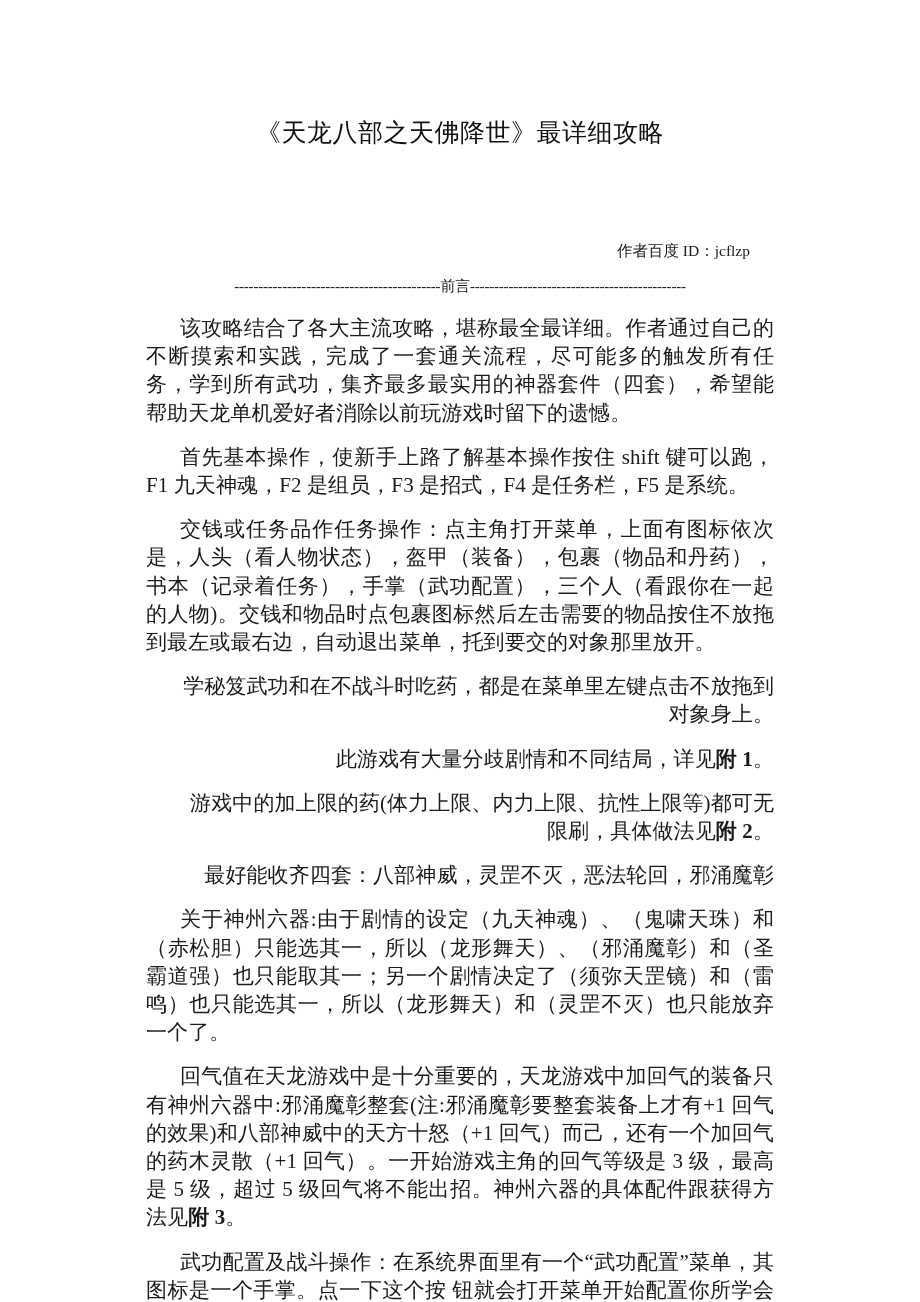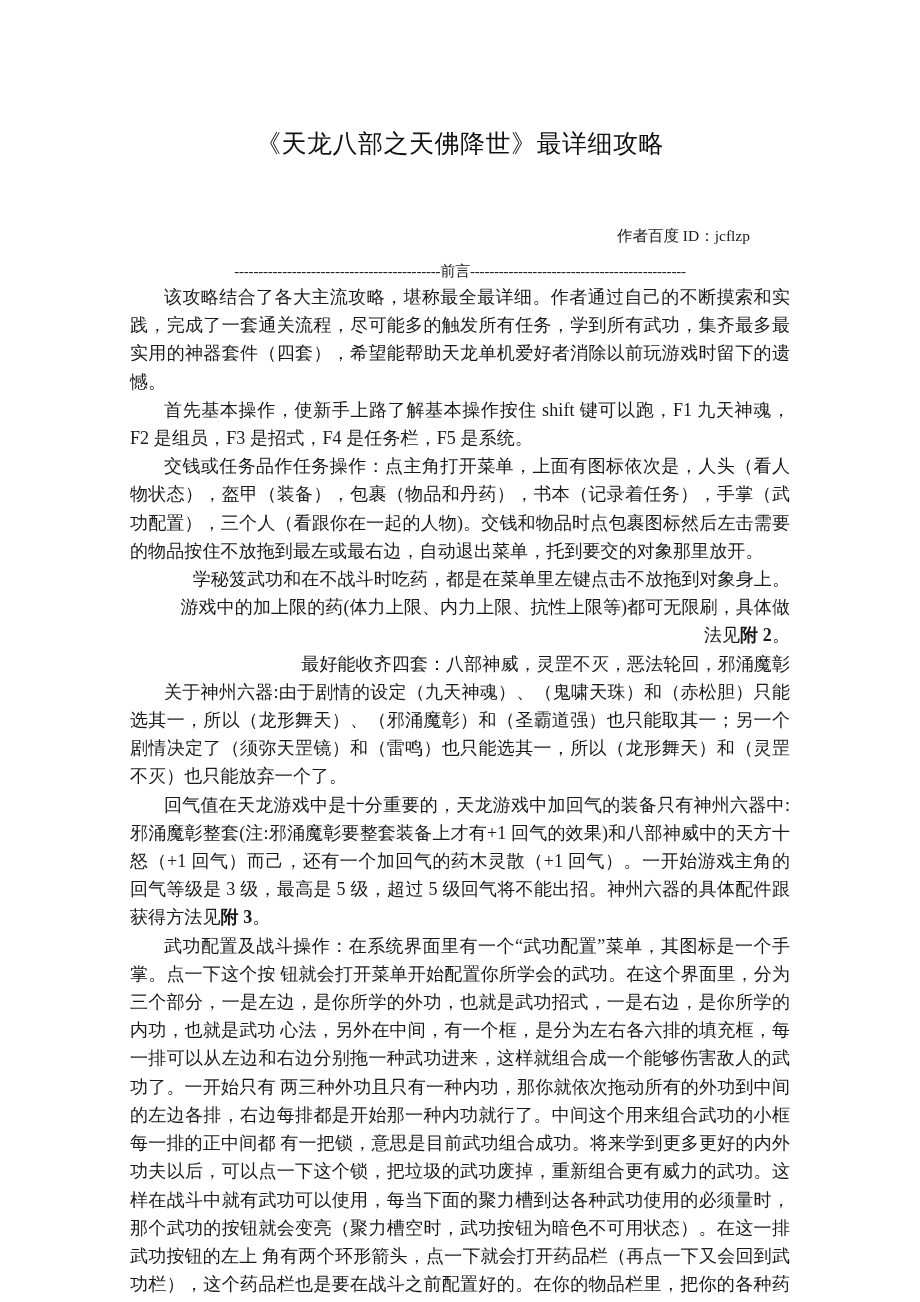--- a/index.html
+++ b/index.html
@@ -18,31 +18,31 @@
     font-family: "Liberation Serif", "DejaVu Serif", serif;
     color: #1a1a1a;
   }
   .content {
     position: absolute;
     left: 130px;
     top: 0;
     width: 660px;
   }
   .doc-title {
-    margin: 15px;
+    margin: 4px;
     padding-top: 112px;
     font-size: 25px;
     font-weight: 400;
     text-align: center;
     letter-spacing: 0.5px;
     line-height: 34px;
     color: #111111;
   }
   .author-block {
-    margin-top: 62px;
+    margin-top: 88px;
     text-align: right;
     padding-right: 40px;
   }
   .author-line {
     font-size: 15.5px;
     line-height: 26px;
     white-space: pre;
   }
   .divider-line {
     margin-top: 10px;
@@ -53,22 +53,22 @@
     white-space: nowrap;
     overflow: hidden;
   }
   .divider-dashes {
     font-family: "Liberation Serif", serif;
   }
   .divider-label {
     font-family: "Liberation Serif", "DejaVu Serif", serif;
   }
   p.body-par {
-    margin: 0;
-    font-size: 18px;
+    margin: 16px;
+    font-size: 21px;
     line-height: 28.2px;
     text-align: justify;
     text-justify: inter-character;
     text-indent: 34px;
     letter-spacing: 0.1px;
   }
   p.body-par.tight {
     text-align: right;
   }
   b {
@@ -93,20 +93,21 @@
     <div class="divider-line"><span class="divider-dashes">-------------------------------------------</span><span class="divider-label">前言</span><span class="divider-dashes">---------------------------------------------</span></div>
 
     <p class="body-par first-par">该攻略结合了各大主流攻略，堪称最全最详细。作者通过自己的不断摸索和实践，完成了一套通关流程，尽可能多的触发所有任务，学到所有武功，集齐最多最实用的神器套件（四套），希望能帮助天龙单机爱好者消除以前玩游戏时留下的遗憾。</p>
 
     <p class="body-par">首先基本操作，使新手上路了解基本操作按住 shift 键可以跑，F1 九天神魂，F2 是组员，F3 是招式，F4 是任务栏，F5 是系统。</p>
 
     <p class="body-par">交钱或任务品作任务操作：点主角打开菜单，上面有图标依次是，人头（看人物状态），盔甲（装备），包裹（物品和丹药），书本（记录着任务），手掌（武功配置），三个人（看跟你在一起的人物)。交钱和物品时点包裹图标然后左击需要的物品按住不放拖到最左或最右边，自动退出菜单，托到要交的对象那里放开。</p>
 
     <p class="body-par tight">学秘笈武功和在不战斗时吃药，都是在菜单里左键点击不放拖到对象身上。</p>
 
+    <p class="body-par tight"><span>此游戏有大量分歧剧情和不同结局，详见</span><b>附 1</b><span>。</span></p>
 
     <p class="body-par tight"><span>游戏中的加上限的药(体力上限、内力上限、抗性上限等)都可无限刷，具体做法见</span><b>附 2</b><span>。</span></p>
 
     <p class="body-par tight" style="text-indent:0">最好能收齐四套：八部神威，灵罡不灭，恶法轮回，邪涌魔彰</p>
 
     <p class="body-par">关于神州六器:由于剧情的设定（九天神魂）、（鬼啸天珠）和（赤松胆）只能选其一，所以（龙形舞天）、（邪涌魔彰）和（圣霸道强）也只能取其一；另一个剧情决定了（须弥天罡镜）和（雷鸣）也只能选其一，所以（龙形舞天）和（灵罡不灭）也只能放弃一个了。</p>
 
     <p class="body-par"><span>回气值在天龙游戏中是十分重要的，天龙游戏中加回气的装备只有神州六器中:邪涌魔彰整套(注:邪涌魔彰要整套装备上才有+1 回气的效果)和八部神威中的天方十怒（+1 回气）而己，还有一个加回气的药木灵散（+1 回气）。一开始游戏主角的回气等级是 3 级，最高是 5 级，超过 5 级回气将不能出招。神州六器的具体配件跟获得方法见</span><b>附 3</b><span>。</span></p>
 
     <p class="body-par"><span>武功配置及战斗操作：在系统界面里有一个“武功配置”菜单，其图标是一个手掌。点一下这个按 钮就会打开菜单开始配置你所学会的武功。在这个界面里，分为三个部分，一是左边，是你所学的外功，也就是武功招式，一是右边，是你所学的内功，也就是武功 心法，另外在中间，有一个框，是分为左右各六排的填充框，每一排可以从左边和右边分别拖一种武功进来，这样就组合成一个能够伤害敌人的武功了。一开始只有 两三种外功且只有一种内功，那你就依次拖动所有的外功到中间的左边各排，右边每排都是开始那一种内功就行了。中间这个用来组合武功的小框每一排的正中间都 有一把锁，意思是目前武功组合成功。将来学到更多更好的内外功夫以后，可以点一下这个锁，把垃圾的武功废掉，重新组合更有威力的武功。这样在战斗中就有武功可以使用，每当下面的聚力槽到达各种武功使用的必须量时，那个武功的按钮就会变亮（聚力槽空时，武功按钮为暗色不可用状态）。在这一排武功按钮的左上 角有两个环形箭头，点一下就会打开药品栏（再点一下又会回到武功栏），这个药品栏也是要在战斗之前配置好的。在你的物品栏里，把你的各种药品拖动到物品栏 下面单独的六个格子里，战斗中才能补血补内力。点中间的本子一样的图标，可以更换/去除己方战斗人员和更换/补充药品。（去掉战斗人员对后面练级重要哦在敌人死得差不多了去掉其他人经验一人独得），具体的武功搭配见</span><b>附 4</b><span>。</span></p>

